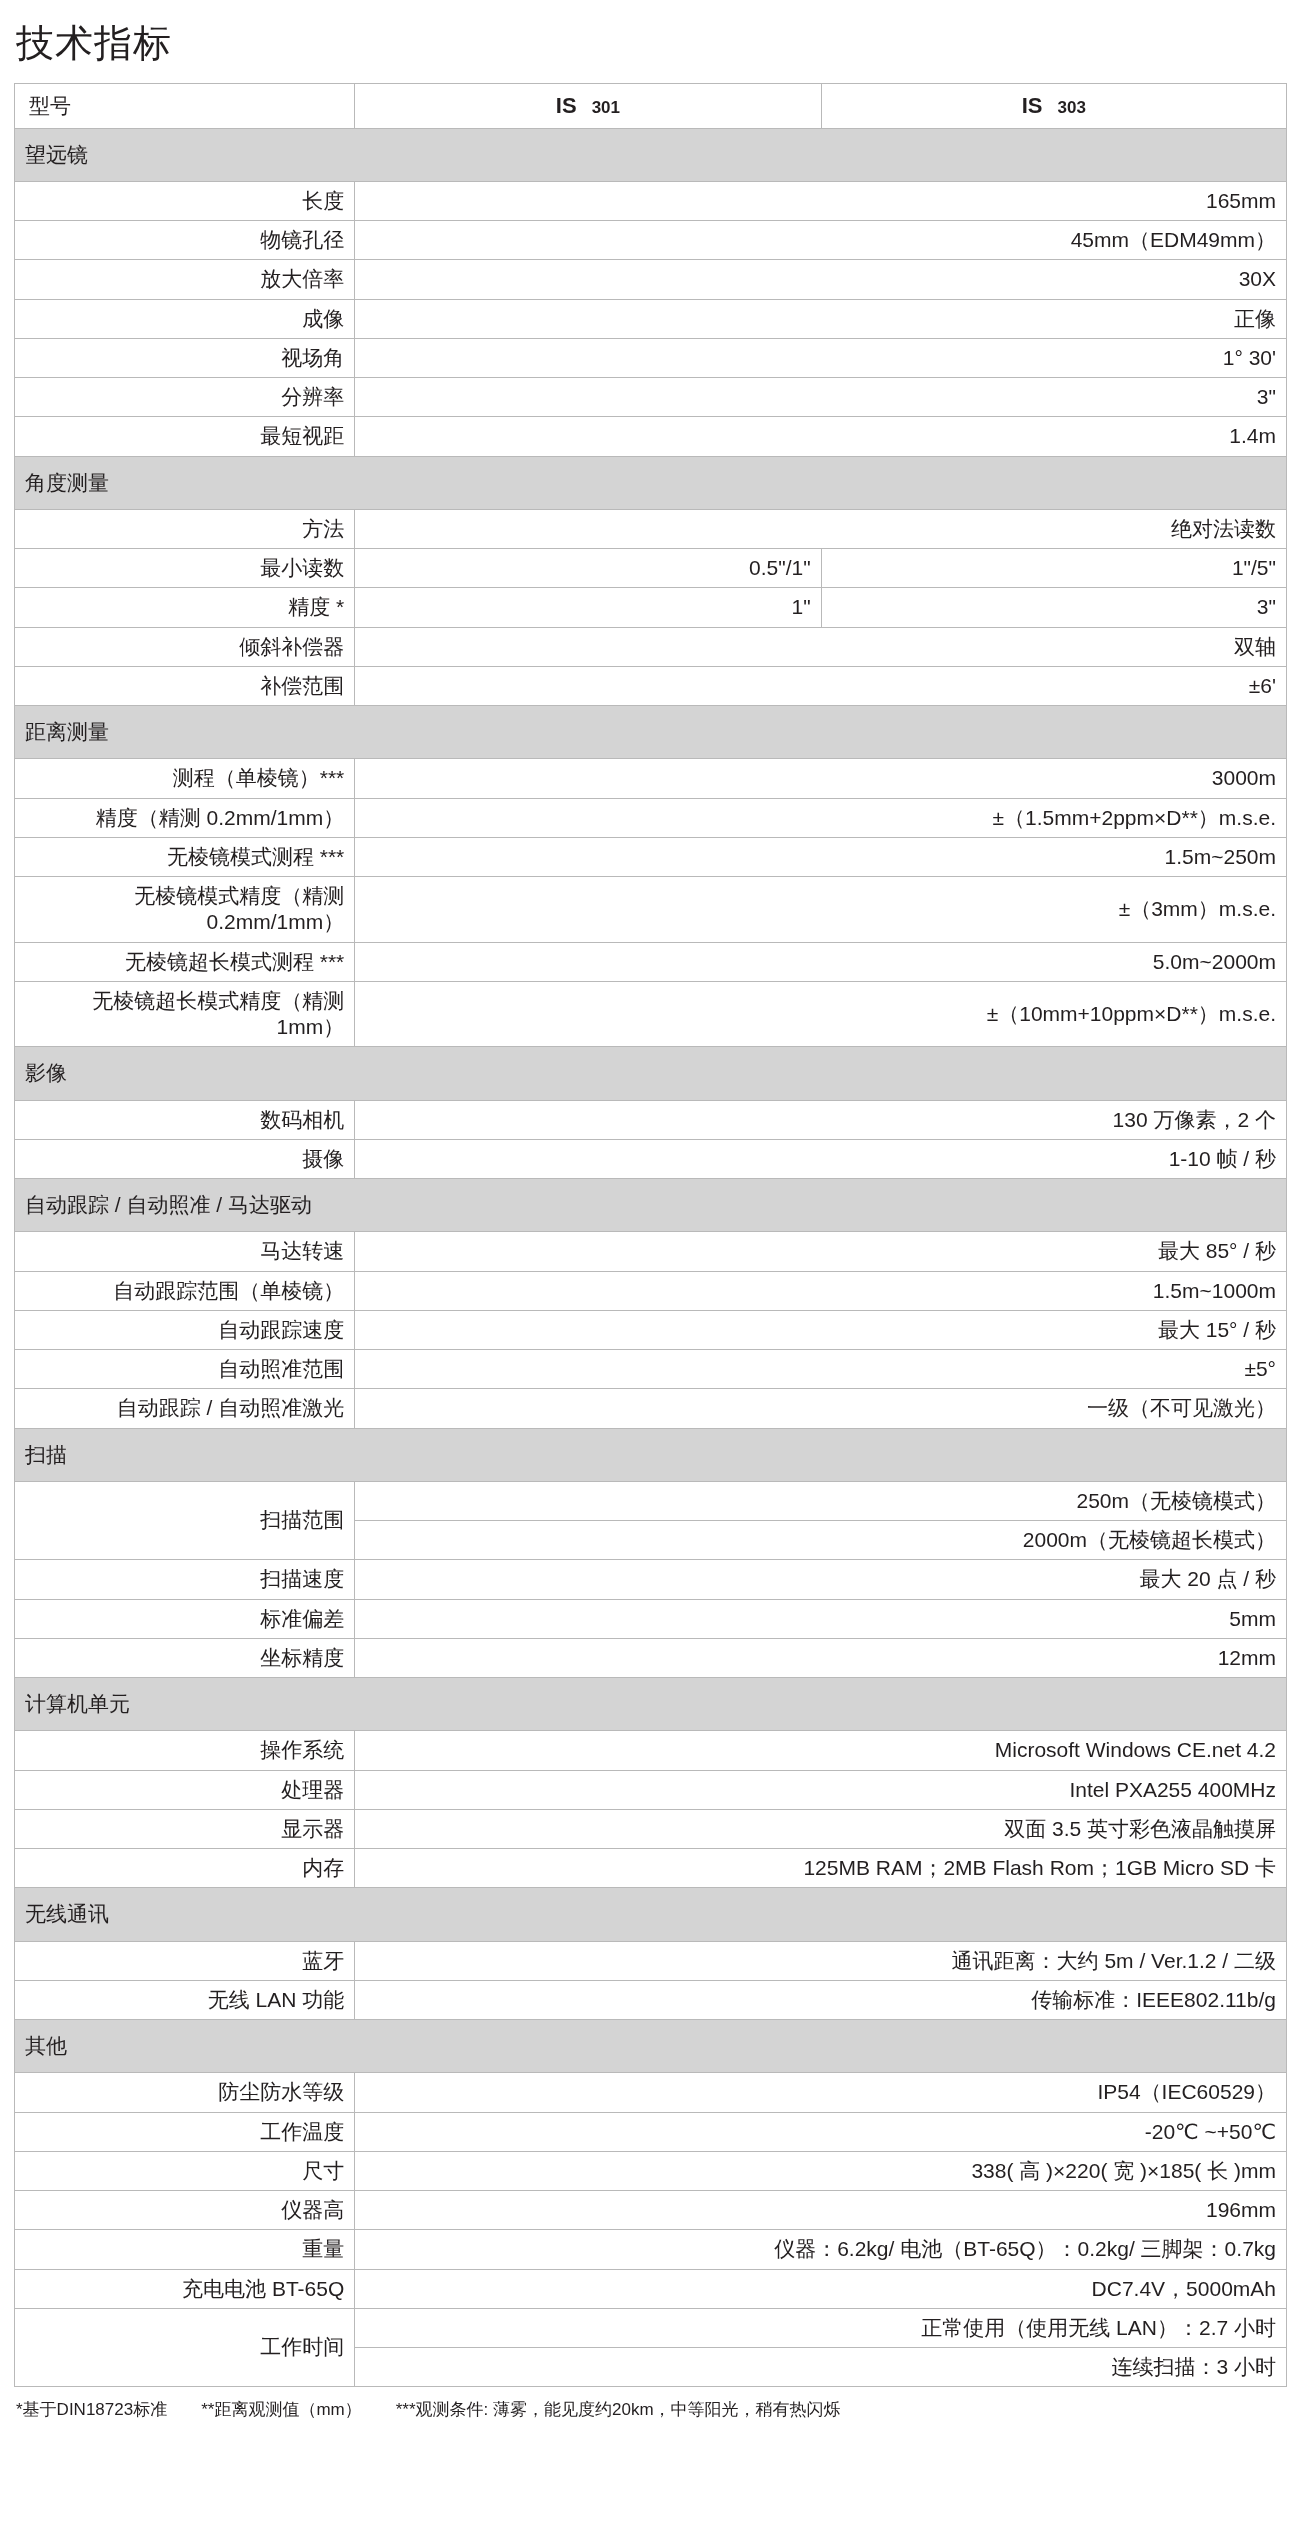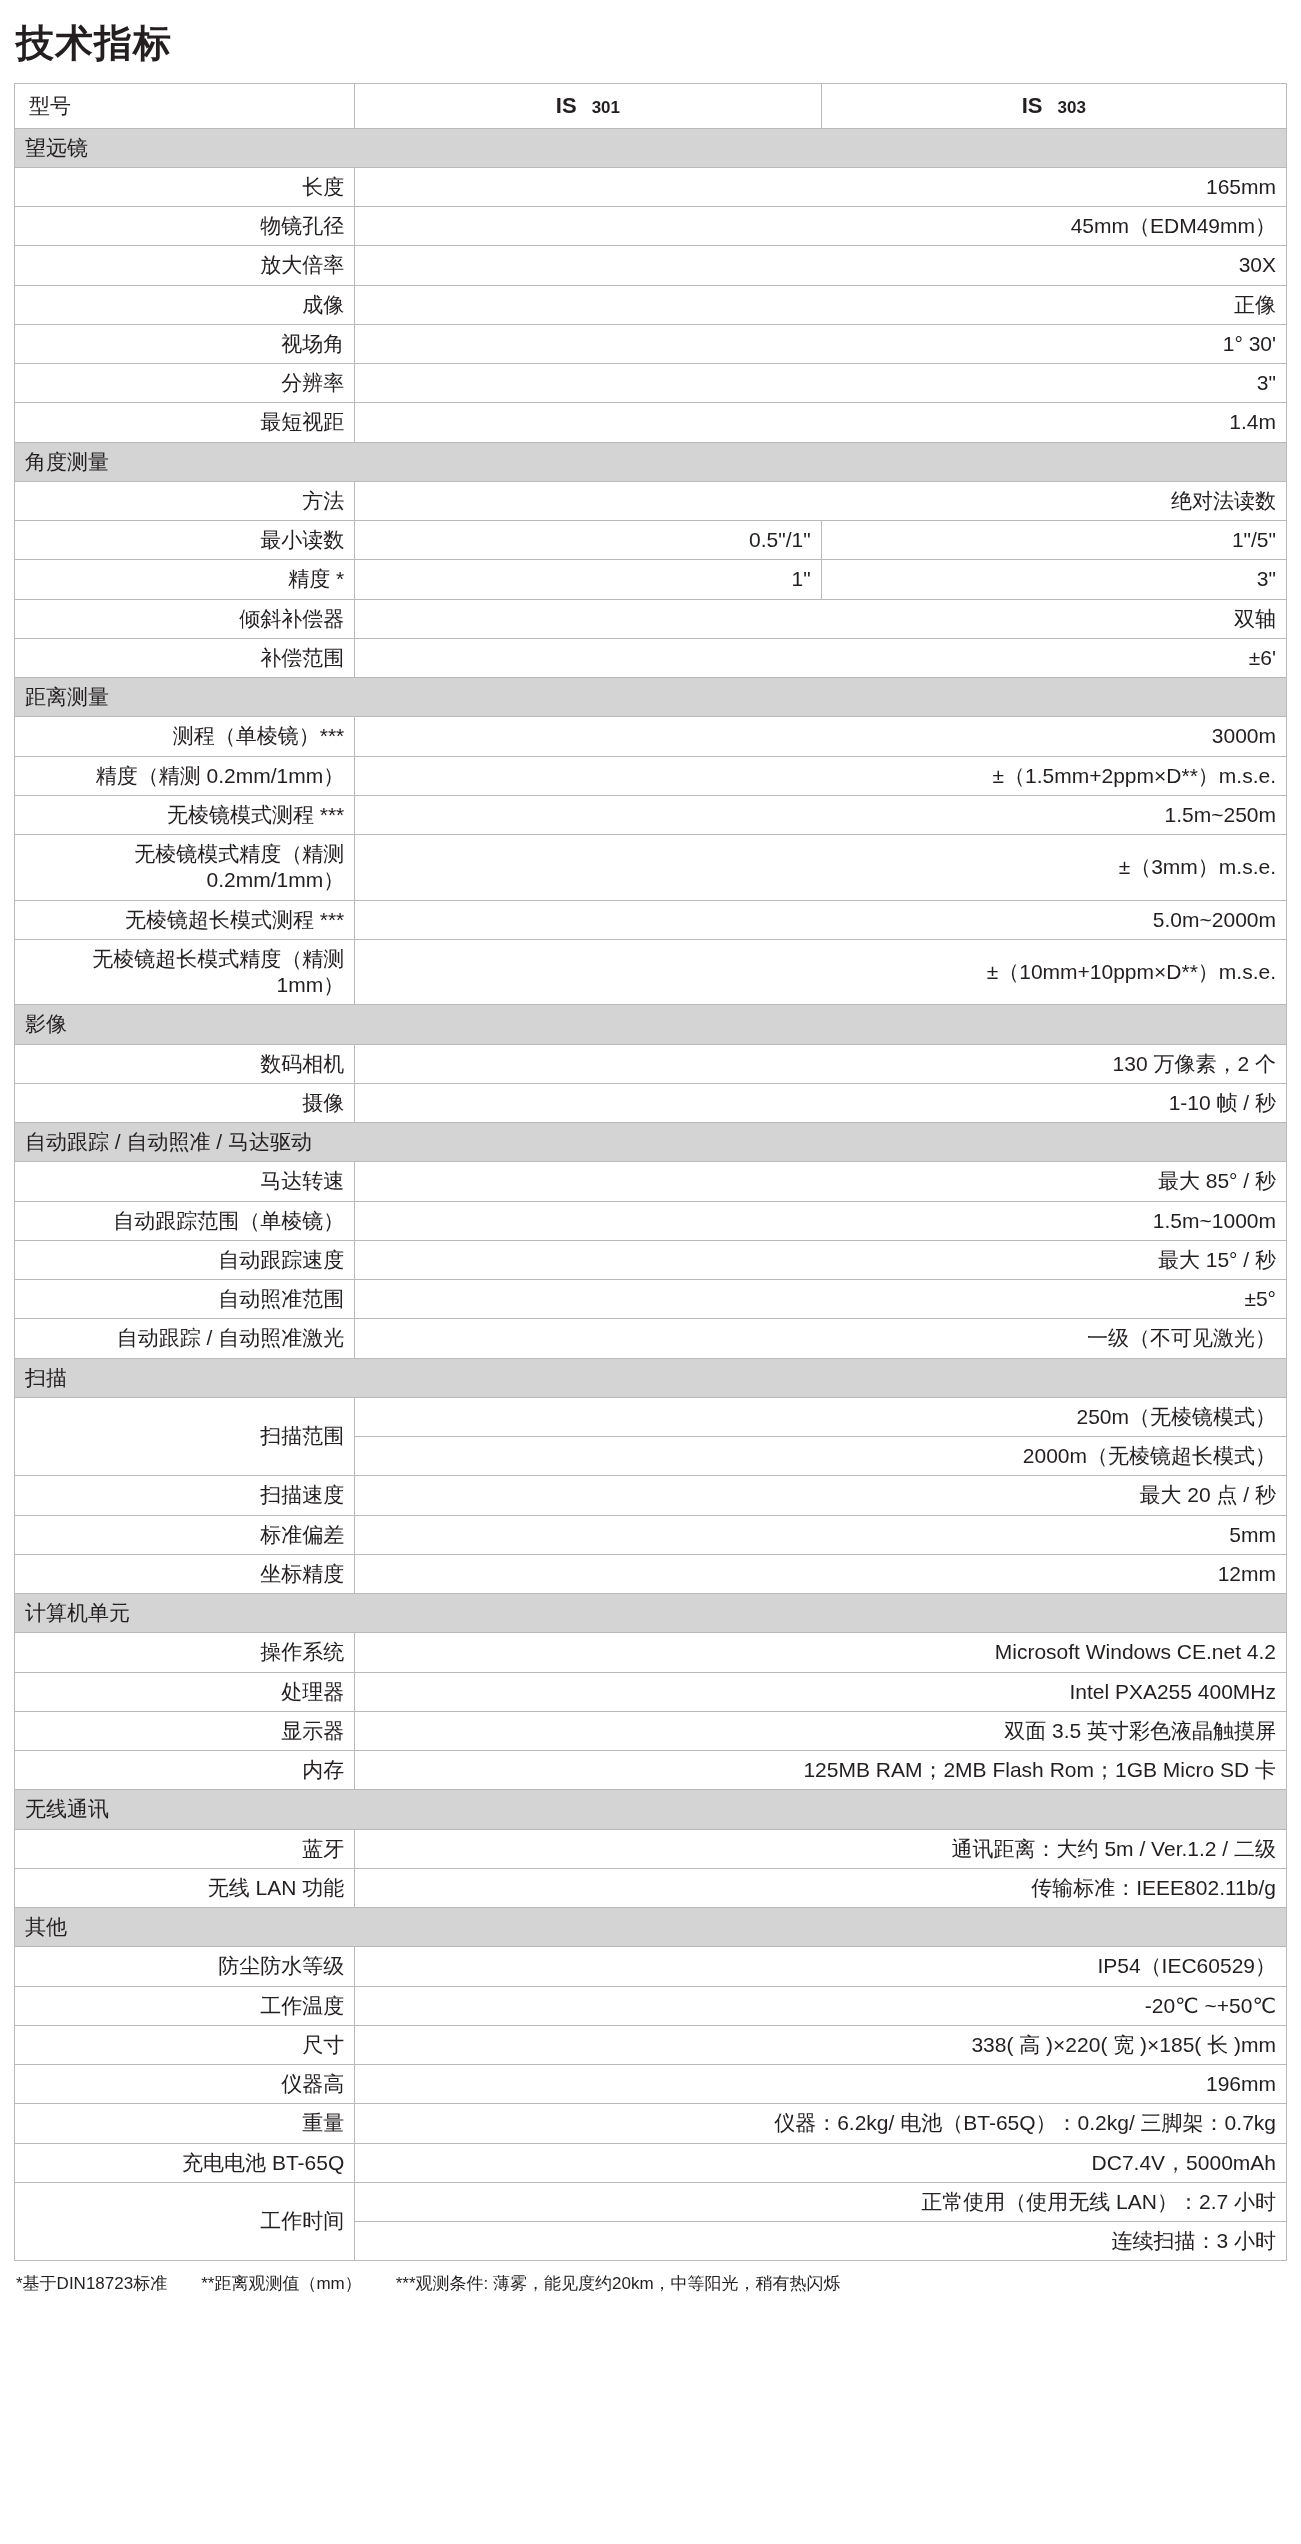--- a/index.html
+++ b/index.html
@@ -12,21 +12,21 @@
     font-family: "Liberation Sans", "DejaVu Sans", sans-serif;
     color: #231f20;
   }
   .page {
     width: 1301px;
     box-sizing: border-box;
     padding: 18px 14px 10px 14px;
   }
   .page-title {
     font-size: 38px;
-    font-weight: 700;
+    font-weight: 400;
     color: #231f20;
     letter-spacing: 1px;
     margin: 0 0 14px 2px;
   }
   table.spec {
     width: 1273px;
     border-collapse: collapse;
     table-layout: fixed;
     font-size: 21px;
   }
@@ -49,21 +49,21 @@
     padding: 8px 14px;
   }
   tr.header-row td.col-label {
     text-align: left;
     font-weight: normal;
     font-size: 21px;
   }
   tr.section td {
     background: #d4d4d4;
     font-size: 21px;
-    padding: 6px 10px;
+    padding: 13px 10px;
     text-align: left;
   }
   td.label {
     text-align: right;
     margin-left: 32px;
   }
   td.value {
     text-align: right;
   }
   .model-sub {

